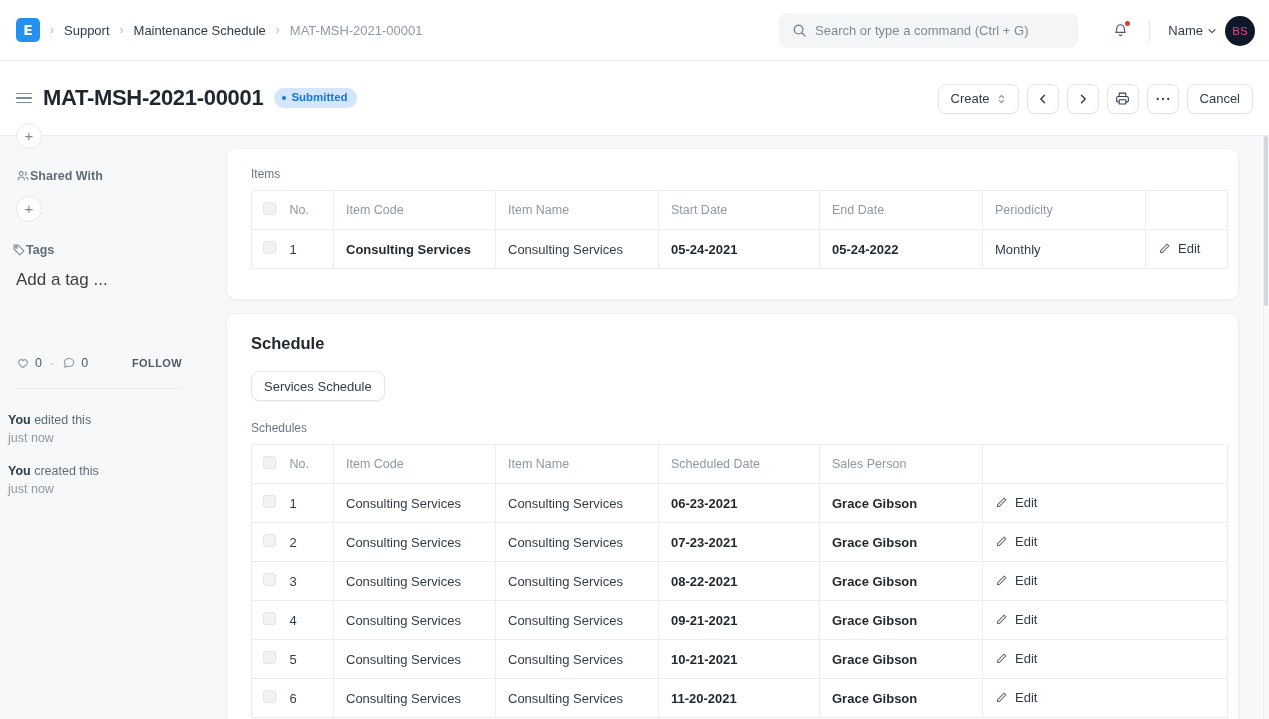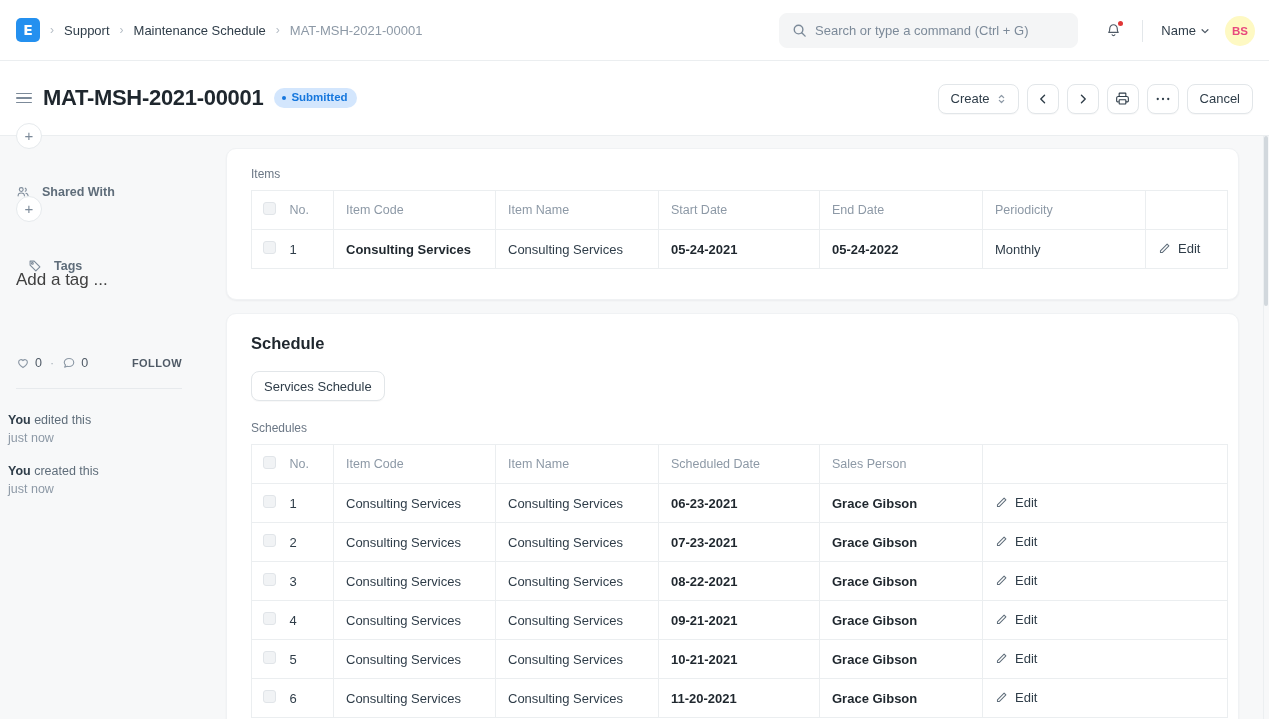--- a/index.html
+++ b/index.html
@@ -49,23 +49,23 @@
     display: flex; align-items: center; gap: 0;
   }
   .bell-wrap { position: relative; width: 34px; height: 34px; display:flex; align-items:center; justify-content:center; cursor:pointer; }
   .bell-dot { position: absolute; top: 7px; right: 7px; width: 5px; height: 5px; border-radius: 50%; background: #e03636; }
   .nav-div { width: 1px; height: 22px; background: #e3e7ea; margin: 0 12px; }
   .help {
     display: flex; align-items: center; gap: 4px; font-size: 13px; color: #2f3d49;
     padding: 4px 6px; cursor: pointer;
   }
   .avatar {
-    width: 30px; height: 30px; border-radius: 50%; background: #fef9c3;
-    color: #e8487e; font-size: 11.5px; font-weight: 700;
-    display: flex; align-items: center; justify-content: center; margin-left: 9px; cursor: pointer;
+    width: 30px; height: 30px; border-radius: 50%; background: #0f172a;
+    color: #e8487e; font-size: 11.5px; font-weight: 400;
+    display: flex; align-items: center; justify-content: center; margin-left: 2px; cursor: pointer;
   }
 
   
   .pagehead {
     position: absolute; top: 61px; left: 0; width: 1269px; height: 75px;
     background: #ffffff; border-bottom: 1px solid #ebeef0;
     display: flex; align-items: center;
   }
   .ph-left { display: flex; align-items: center; gap: 11px; padding-left: 16px; }
   .menu-icon { cursor: pointer; display:flex; flex-direction:column; gap:3px; width:16px; }
@@ -102,22 +102,22 @@
     position: absolute; left: 0; top: 0; width: 198px; height: 583px;
     background: #f7f8f9; padding: 0 16px;
   }
   .plus-circle {
     width: 26px; height: 26px; border-radius: 50%; background: #fff;
     border: 1px solid #e6eaed; display: flex; align-items: center; justify-content: center;
     color: #7c8a99; font-size: 15px; cursor: pointer; line-height: 0;
   }
   .side-partial { position: absolute; left: 16px; top: -13px; }
   .side-label {
-    display: flex; align-items: center; gap: 12px; font-size: 12.5px;
-    color: #5f6d7a; font-weight: 600; margin-top: 16px;
+    display: flex; align-items: center; gap: 0; font-size: 12.5px;
+    color: #5f6d7a; font-weight: 600;
   }
   .tag-hint { font-size: 17px; color: #404040; cursor: pointer; }
   .social-row {
     position: absolute; left: 16px; top: 220px; width: 166px;
     display: flex; align-items: center; font-size: 12.5px; color: #4f5a66;
   }
   .social-row .grp { display:flex; align-items:center; gap:5px; }
   .social-row .mid { margin: 0 8px; color: #a9b2bb; }
   .follow { margin-left: auto; font-size: 11px; font-weight: 600; letter-spacing: 0.4px; color: #4f5a66; cursor: pointer; }
   .side-divider { position: absolute; left: 16px; top: 252px; width: 166px; height: 1px; background: #e7eaed; }
@@ -311,21 +311,21 @@
             <path d="M2.4 12.4c0-2 1.6-3.3 3.6-3.3s3.6 1.3 3.6 3.3" stroke-linecap="round"></path>
             <path d="M10.6 3.6a2 2 0 0 1 0 3.6" stroke-linecap="round"></path>
             <path d="M11.4 9.4c1.5.3 2.4 1.4 2.4 3" stroke-linecap="round"></path>
           </svg>
         </span>
         <span>Shared With</span>
       </div>
 
       <div class="plus-circle" style="position:absolute;left:16px;top:60px;">+</div>
 
-      <div class="side-label" style="position:absolute;left:28px;top:107px;">
+      <div class="side-label" style="position:absolute;left:12px;top:107px;">
         <span>
           <svg width="14" height="14" viewBox="0 0 16 16" fill="none" stroke="#7c8a99" stroke-width="1.25">
             <path d="M2.4 2.4h4.6l6.6 6.6-4.6 4.6-6.6-6.6z" stroke-linejoin="round"></path>
             <circle cx="5" cy="5" r="1"></circle>
           </svg>
         </span>
         <span>Tags</span>
       </div>
 
       <div class="tag-hint" style="position:absolute;left:16px;top:134px;">Add a tag ...</div>

